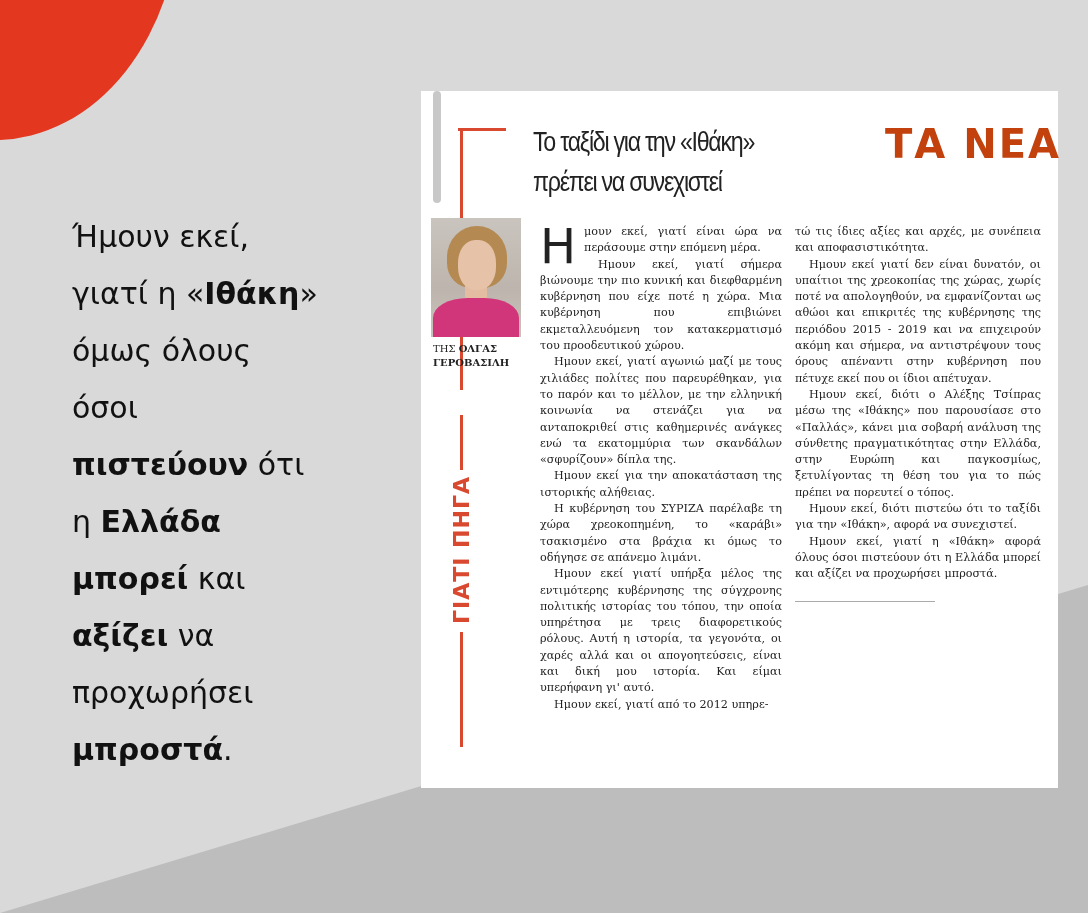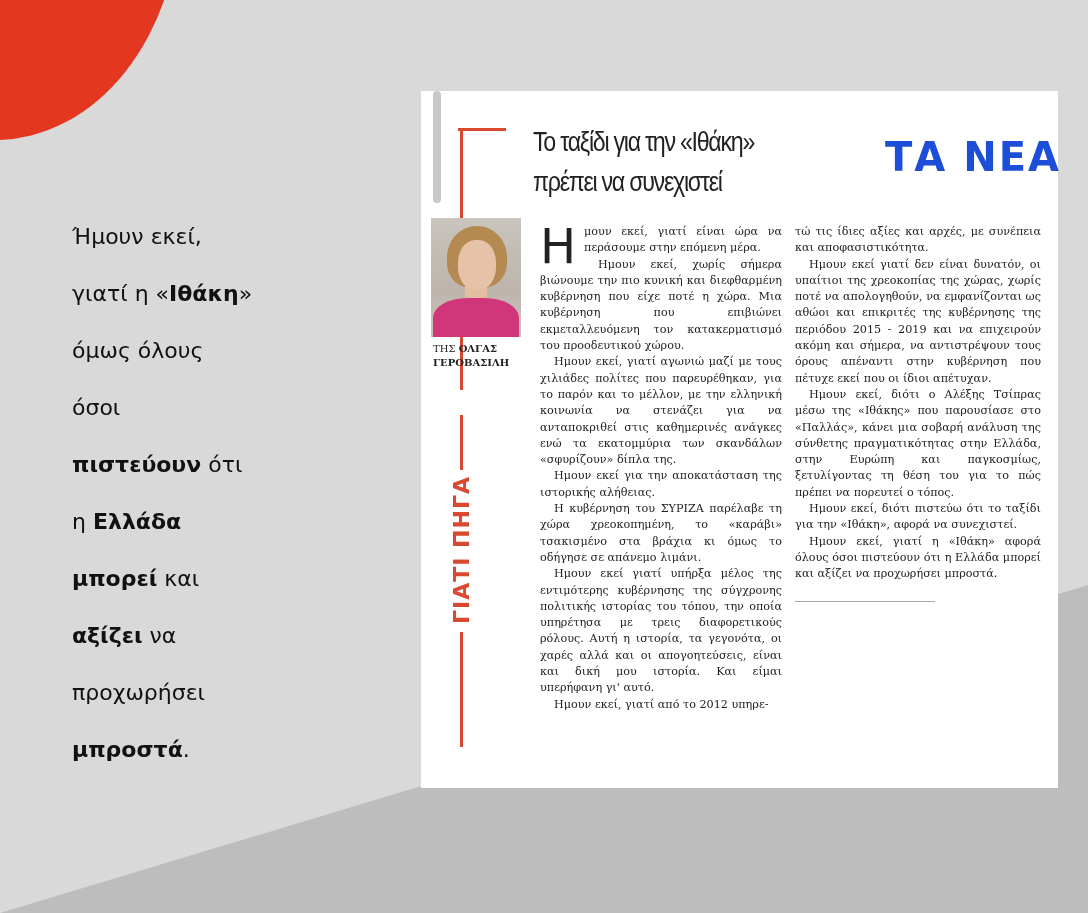--- a/index.html
+++ b/index.html
@@ -12,21 +12,21 @@
       position: absolute; left: 0; top: 0; width: 1088px; height: 913px;
       clip-path: polygon(0 913px, 1088px 585px, 1088px 913px);
       background: #bdbdbd;
     }
     .red-circle {
       position: absolute; left: -190px; top: -330px; width: 370px; height: 470px;
       border-radius: 50%; background: #e4371f;
     }
     .quote {
       position: absolute; left: 72px; top: 208px; width: 330px;
-      font-size: 22px; line-height: 57px; color: #111;
+      font-size: 30px; line-height: 57px; color: #111;
       font-family: "DejaVu Sans", sans-serif;
     }
     .quote .line { display: block; white-space: nowrap; }
     .quote b { font-weight: bold; margin-top: 8px; }
 
     .clipping {
       position: absolute; left: 421px; top: 91px; width: 637px; height: 697px;
       background: #ffffff;
     }
     .scroll-bar {
@@ -35,23 +35,23 @@
     }
     .red-bracket-top {
       position: absolute; left: 458px; top: 128px; width: 48px; height: 3px; background: #d9492f;
     }
     .headline {
       position: absolute; left: 533px; top: 122px; width: 330px;
       font-family: "Liberation Sans", sans-serif; font-size: 27px; line-height: 40px;
       color: #222; letter-spacing: -1.5px; transform: scaleX(0.86); transform-origin: left top;
     }
     .masthead {
-      position: absolute; left: 885px; top: 134px;
+      position: absolute; left: 885px; top: 121px;
       font-family: "DejaVu Sans", sans-serif; font-weight: bold; font-size: 40px;
-      color: #1d4ed8; letter-spacing: 2px;
+      color: #c2410c; letter-spacing: 2px;
     }
     .photo {
       position: absolute; left: 431px; top: 218px; width: 90px; height: 119px;
       background: linear-gradient(180deg, #c9c4be 0%, #bdb5ad 60%, #c9c2bc 100%);
       overflow: hidden;
     }
     .photo .hair {
       position: absolute; left: 16px; top: 8px; width: 60px; height: 62px;
       border-radius: 50% 50% 40% 40%; background: #b48a52;
     }
@@ -150,21 +150,21 @@
 
 <div class="vline" style="top:376px;height:14px;"></div>
 <div class="vline" style="top:415px;height:55px;"></div>
 <div class="section-label">
   <span>ΓΙΑΤΙ ΠΗΓΑ</span>
 </div>
 <div class="vline" style="top:632px;height:115px;"></div>
 
 <div class="col col1" id="col1">
     <p class="first"><span class="dropcap">Η</span>μουν εκεί, γιατί είναι ώρα να περάσουμε στην επόμενη μέρα.</p>
-    <p>Ημουν εκεί, χωρίς σήμερα βιώνουμε την πιο κυνική και διεφθαρμένη κυβέρνηση που είχε ποτέ η χώρα. Μια κυβέρνηση που επιβιώνει εκμεταλλευόμενη τον κατακερματισμό του προοδευτικού χώρου.</p>
+    <p>Ημουν εκεί, γιατί σήμερα βιώνουμε την πιο κυνική και διεφθαρμένη κυβέρνηση που είχε ποτέ η χώρα. Μια κυβέρνηση που επιβιώνει εκμεταλλευόμενη τον κατακερματισμό του προοδευτικού χώρου.</p>
     <p>Ημουν εκεί, γιατί αγωνιώ μαζί με τους χιλιάδες πολίτες που παρευρέθηκαν, για το παρόν και το μέλλον, με την ελληνική κοινωνία να στενάζει για να ανταποκριθεί στις καθημερινές ανάγκες ενώ τα εκατομμύρια των σκανδάλων «σφυρίζουν» δίπλα της.</p>
     <p>Ημουν εκεί για την αποκατάσταση της ιστορικής αλήθειας.</p>
     <p>Η κυβέρνηση του ΣΥΡΙΖΑ παρέλαβε τη χώρα χρεοκοπημένη, το «καράβι» τσακισμένο στα βράχια κι όμως το οδήγησε σε απάνεμο λιμάνι.</p>
     <p>Ημουν εκεί γιατί υπήρξα μέλος της εντιμότερης κυβέρνησης της σύγχρονης πολιτικής ιστορίας του τόπου, την οποία υπηρέτησα με τρεις διαφορετικούς ρόλους. Αυτή η ιστορία, τα γεγονότα, οι χαρές αλλά και οι απογοητεύσεις, είναι και δική μου ιστορία. Και είμαι υπερήφανη γι' αυτό.</p>
     <p>Ημουν εκεί, γιατί από το 2012 υπηρε-</p>
   </div>
 <div class="col col2" id="col2">
     <p class="first">τώ τις ίδιες αξίες και αρχές, με συνέπεια και αποφασιστικότητα.</p>
     <p>Ημουν εκεί γιατί δεν είναι δυνατόν, οι υπαίτιοι της χρεοκοπίας της χώρας, χωρίς ποτέ να απολογηθούν, να εμφανίζονται ως αθώοι και επικριτές της κυβέρνησης της περιόδου 2015 - 2019 και να επιχειρούν ακόμη και σήμερα, να αντιστρέψουν τους όρους απέναντι στην κυβέρνηση που πέτυχε εκεί που οι ίδιοι απέτυχαν.</p>
     <p>Ημουν εκεί, διότι ο Αλέξης Τσίπρας μέσω της «Ιθάκης» που παρουσίασε στο «Παλλάς», κάνει μια σοβαρή ανάλυση της σύνθετης πραγματικότητας στην Ελλάδα, στην Ευρώπη και παγκοσμίως, ξετυλίγοντας τη θέση του για το πώς πρέπει να πορευτεί ο τόπος.</p>

